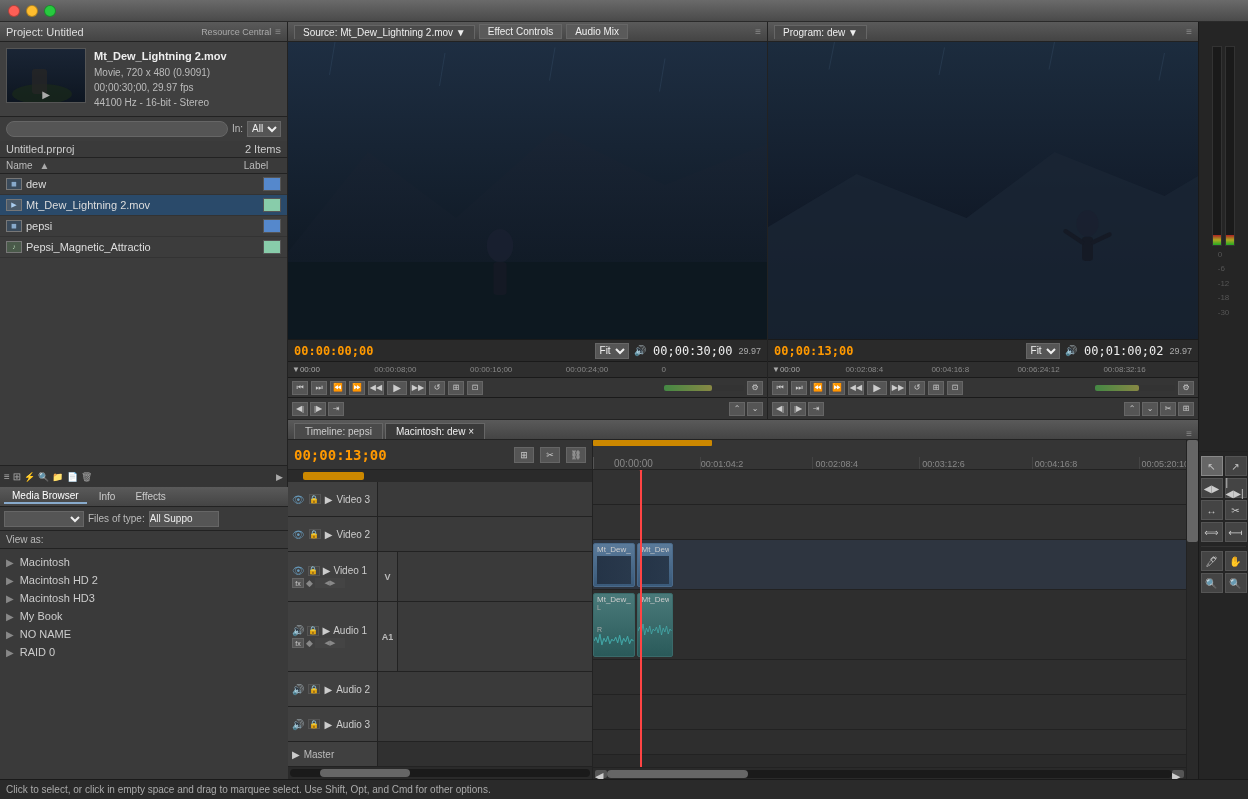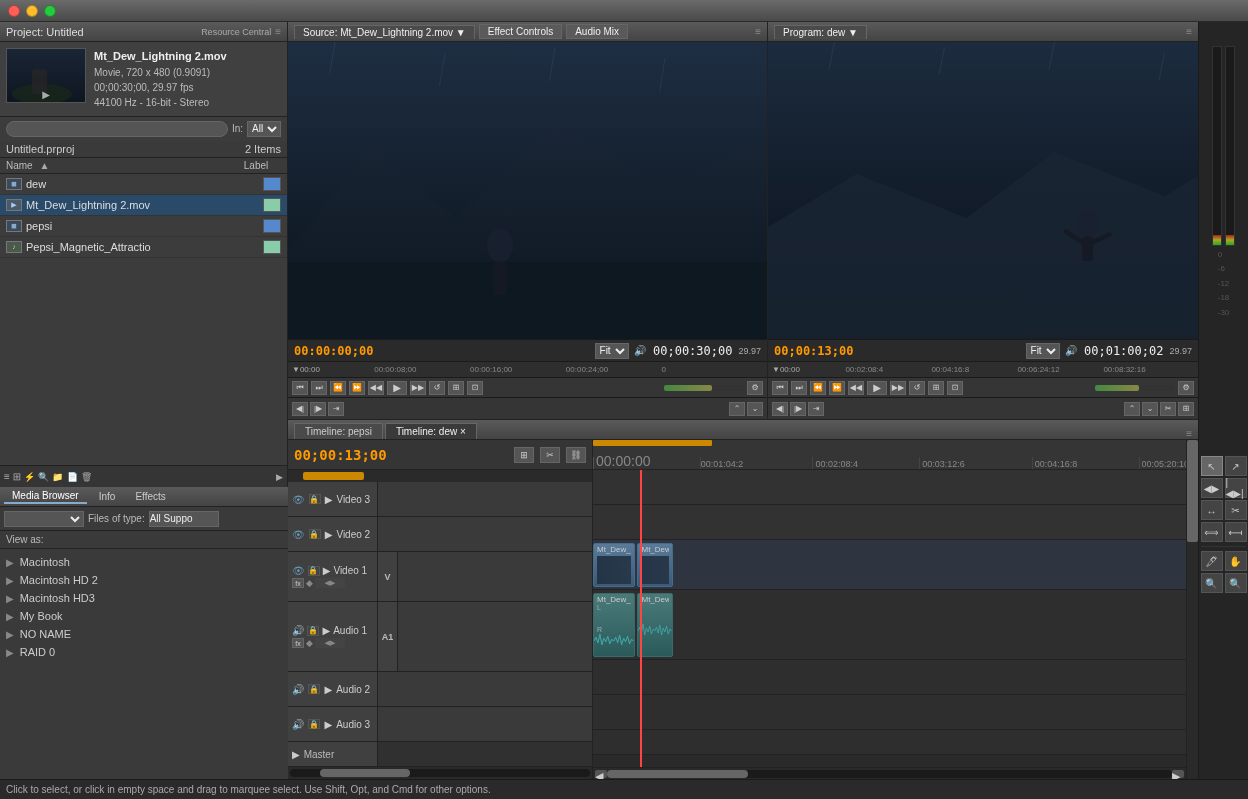--- a/index.html
+++ b/index.html
@@ -942,21 +942,21 @@
           <div class="pb-btn">✂</div>
           <div class="pb-btn">⊞</div>
         </div>
       </div>
     </div>
 
     <div class="timeline-area">
 
       <div class="timeline-tabs-bar">
         <div class="timeline-tab">Timeline: pepsi</div>
-        <div class="timeline-tab active">Timeline: dew ×</div>
+        <div class="timeline-tab active">Macintosh: dew ×</div>
         <div style="flex:1"></div>
         <span style="color:#888;font-size:10px;cursor:pointer">≡</span>
       </div>
 
       <div class="timeline-content">
 
         <div class="timeline-left-panel">
 
           <div class="timeline-header-row">
             <span class="timeline-timecode">00;00:13;00</span>
@@ -1063,21 +1063,21 @@
             <div style="flex:1;height:8px;background:#1a1a1a;border-radius:4px;position:relative;">
               <div style="position:absolute;left:10%;width:30%;height:100%;background:#666;border-radius:4px;"></div>
             </div>
           </div>
         </div>
 
         <div class="timeline-right-panel">
 
           <div class="timeline-ruler">
             <div class="ruler-markers">
-              <span style="position:absolute;left:0px;font-size:14px;color:#888;border-left:1px solid #555;padding-left:2px;bottom:0;height:12px;display:flex;align-items:flex-end">00:00:00</span>
+              <span style="position:absolute;left:0px;font-size:10px;color:#888;border-left:1px solid #555;padding-left:20px;bottom:0;height:12px;display:flex;align-items:flex-end">00:00:00</span>
               <span style="position:absolute;left:18%;font-size:9px;color:#888;border-left:1px solid #444;padding-left:0;bottom:0;height:12px;display:flex;align-items:flex-end">00:01:04:2</span>
               <span style="position:absolute;left:37%;font-size:9px;color:#888;border-left:1px solid #444;padding-left:2px;bottom:0;height:12px;display:flex;align-items:flex-end">00:02:08:4</span>
               <span style="position:absolute;left:55%;font-size:9px;color:#888;border-left:1px solid #444;padding-left:2px;bottom:0;height:12px;display:flex;align-items:flex-end">00:03:12:6</span>
               <span style="position:absolute;left:74%;font-size:9px;color:#888;border-left:1px solid #444;padding-left:2px;bottom:0;height:12px;display:flex;align-items:flex-end">00:04:16:8</span>
               <span style="position:absolute;left:92%;font-size:9px;color:#888;border-left:1px solid #444;padding-left:2px;bottom:0;height:12px;display:flex;align-items:flex-end">00:05:20:10</span>
             </div>
 
             <div style="position:absolute;top:0;left:0;right:0;height:8px;background:transparent;">
               <div style="position:absolute;left:0;width:20%;height:6px;top:0;background:#cc8800;border-radius:1px;"></div>
             </div>

